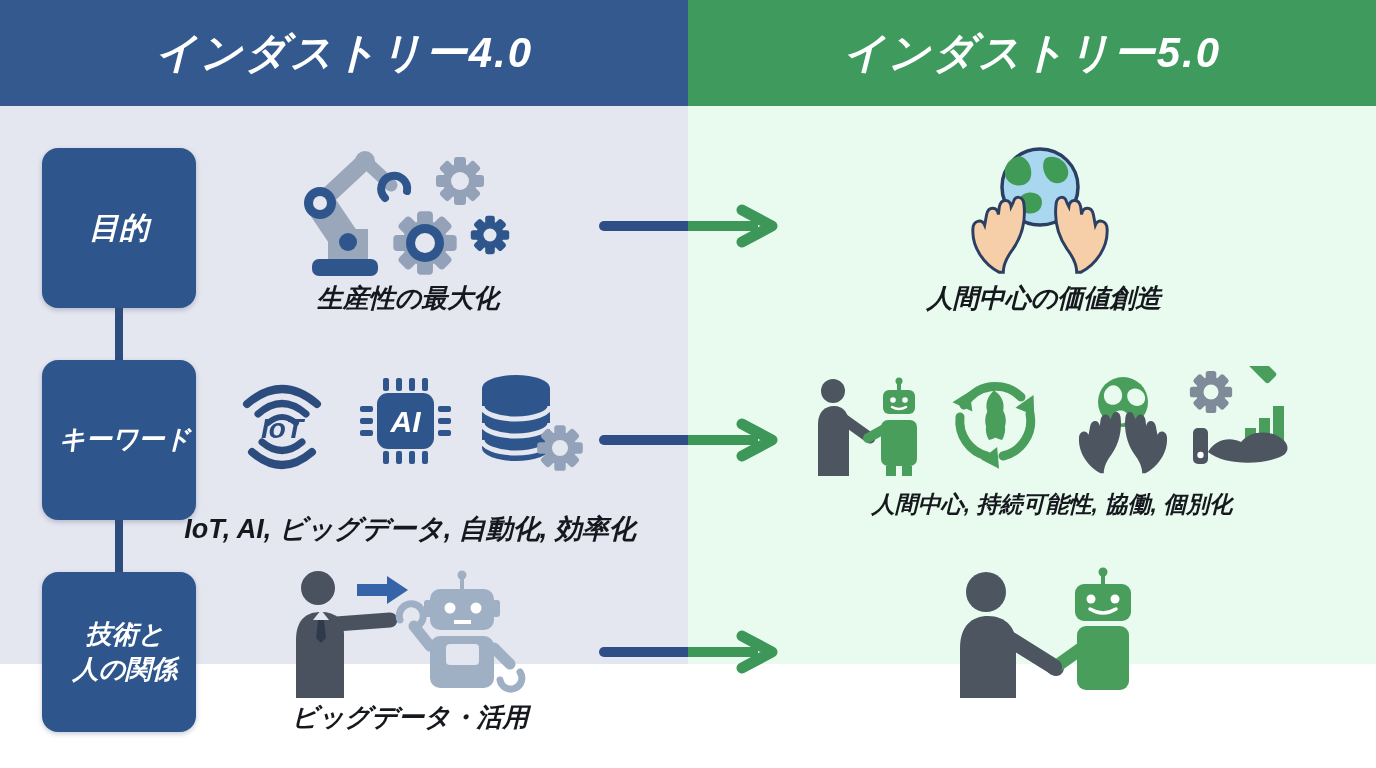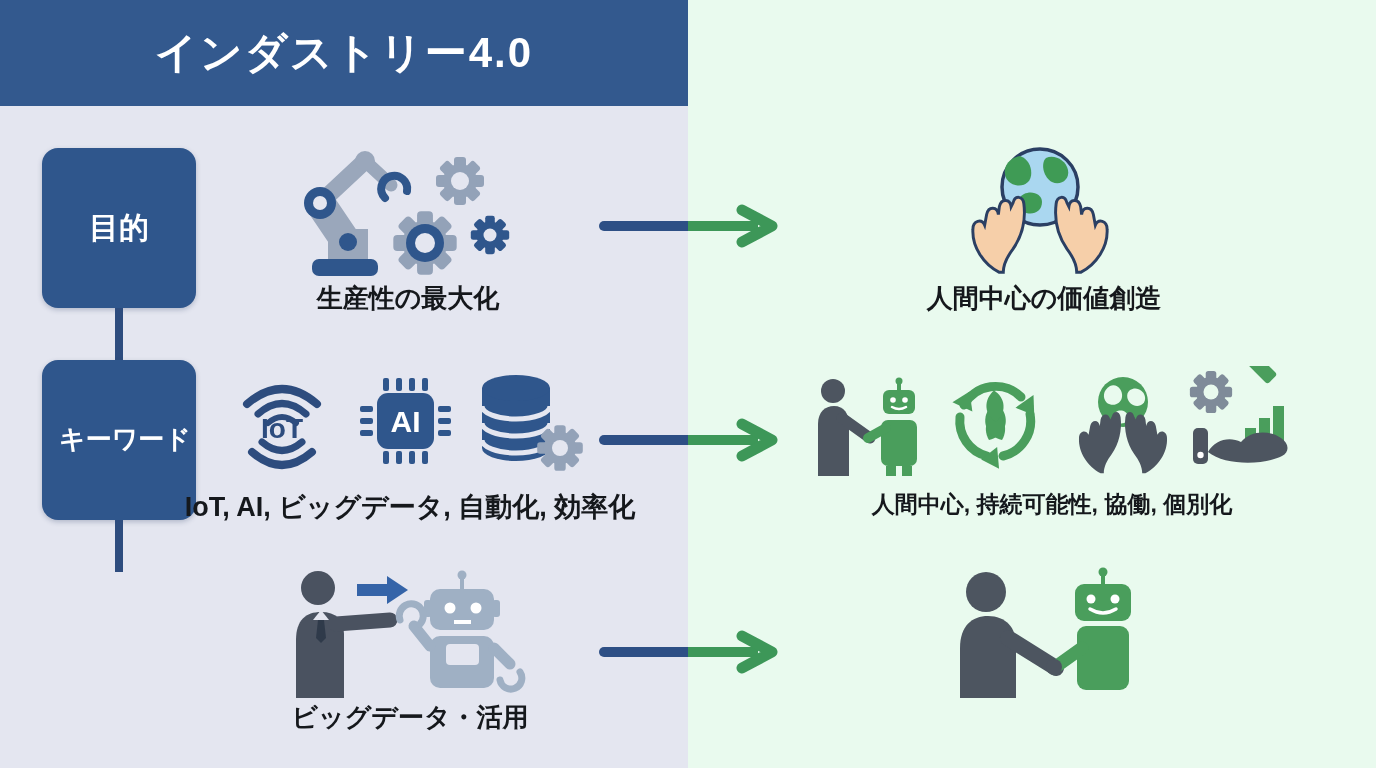--- a/index.html
+++ b/index.html
@@ -1,21 +1,21 @@
 <!DOCTYPE html>
 <html><head>
 <meta charset="utf-8">
 <style>
   * { box-sizing: border-box; }
   html, body { margin: 0; padding: 0; }
   body {
     width: 1376px; height: 768px; overflow: hidden;
     font-family: "Liberation Sans", "DejaVu Sans", sans-serif;
   }
-  .canvas { position: relative; width: 1376px; height: 768px; background: #84cc16; }
+  .canvas { position: relative; width: 1376px; height: 664px; background: #84cc16; font-style: italic; }
   .bg-half { position: absolute; top: 0; bottom: 0; width: 688px; }
   .bg-left  { left: 0;   background: #e4e6f0; }
   .bg-right { left: 688px; background: #e9faee; }
 
   .hdr {
     position: absolute; top: 0; height: 106px; width: 688px;
     display: flex; align-items: center; justify-content: center;
     color: #ffffff; font-size: 42px; font-weight: 700; letter-spacing: 2px;
   }
   .hdr-left  { left: 0;    background: #33598e; }
@@ -60,29 +60,36 @@
       </g>
     </defs>
   </svg>
 
   <div class="bg-half bg-left"></div>
   <div class="bg-half bg-right"></div>
 
   <div class="hdr hdr-left">
     <span>インダストリー4.0</span>
   </div>
+  <div class="hdr hdr-right">
+    <span>インダストリー5.0</span>
+  </div>
 
   <div class="rowbox" style="top:148px">
     <div class="l1">目的</div>
   </div>
   <div class="connector" style="top:308px;height:52px"></div>
   <div class="rowbox" style="top:360px">
     <div class="l2">キーワード</div>
   </div>
   <div class="connector" style="top:520px;height:52px"></div>
+  <div class="rowbox" style="top:572px">
+    <div class="l2">技術と</div>
+    <div class="l2">人の関係</div>
+  </div>
 
   <svg class="absvg" style="left:290px;top:145px" width="260" height="140" viewBox="0 0 260 140">
     <line x1="30" y1="58" x2="75" y2="16" stroke="#9aa7bb" stroke-width="17" stroke-linecap="round"></line>
     <line x1="75" y1="16" x2="101" y2="40" stroke="#9aa7bb" stroke-width="13" stroke-linecap="round"></line>
     <line x1="30" y1="58" x2="57" y2="98" stroke="#9aa7bb" stroke-width="30" stroke-linecap="round"></line>
     <rect x="38" y="84" width="40" height="32" fill="#9aa7bb"></rect>
     <circle cx="75" cy="16" r="10" fill="#9aa7bb"></circle>
     <circle cx="30" cy="58" r="16" fill="#2f568c"></circle>
     <circle cx="30" cy="58" r="7" fill="#e4e6f0"></circle>
     <circle cx="58" cy="97" r="9" fill="#2f568c"></circle>
@@ -146,21 +153,21 @@
 
   <svg class="absvg" style="left:468px;top:368px" width="120" height="105" viewBox="0 0 120 105">
     <path d="M14,20 L14,80 A34,13 0 0 0 82,80 L82,20 Z" fill="#2f568c"></path>
     <ellipse cx="48" cy="20" rx="34" ry="13" fill="#2f568c"></ellipse>
     <path d="M14,38 A34,13 0 0 0 82,38" fill="none" stroke="#e4e6f0" stroke-width="5"></path>
     <path d="M14,55 A34,13 0 0 0 82,55" fill="none" stroke="#e4e6f0" stroke-width="5"></path>
     <path d="M14,72 A34,13 0 0 0 82,72" fill="none" stroke="#e4e6f0" stroke-width="5"></path>
     <use href="#gear8" transform="translate(92,80) scale(0.95)" fill="#93a2b8"></use>
     <circle cx="92" cy="80" r="8" fill="#e4e6f0"></circle>
   </svg>
-  <div class="caption cap-27" style="left:410px;top:489px">IoT, AI, ビッグデータ, 自動化, 効率化</div>
+  <div class="caption cap-27" style="left:410px;top:511px">IoT, AI, ビッグデータ, 自動化, 効率化</div>
 
   <svg class="absvg" style="left:596px;top:418px" width="200" height="44" viewBox="0 0 200 44">
     <line x1="8" y1="22" x2="92" y2="22" stroke="#2d4f85" stroke-width="10" stroke-linecap="round"></line>
     <line x1="92" y1="22" x2="162" y2="22" stroke="#3d9758" stroke-width="10"></line>
     <polyline points="146,6 176,22 146,38" fill="none" stroke="#3d9758" stroke-width="11" stroke-linecap="round" stroke-linejoin="round"></polyline>
   </svg>
 
   <svg class="absvg" style="left:810px;top:376px" width="125" height="100" viewBox="0 0 125 100">
     <g fill="#4d5560">
       <circle cx="23" cy="15" r="12"></circle>

